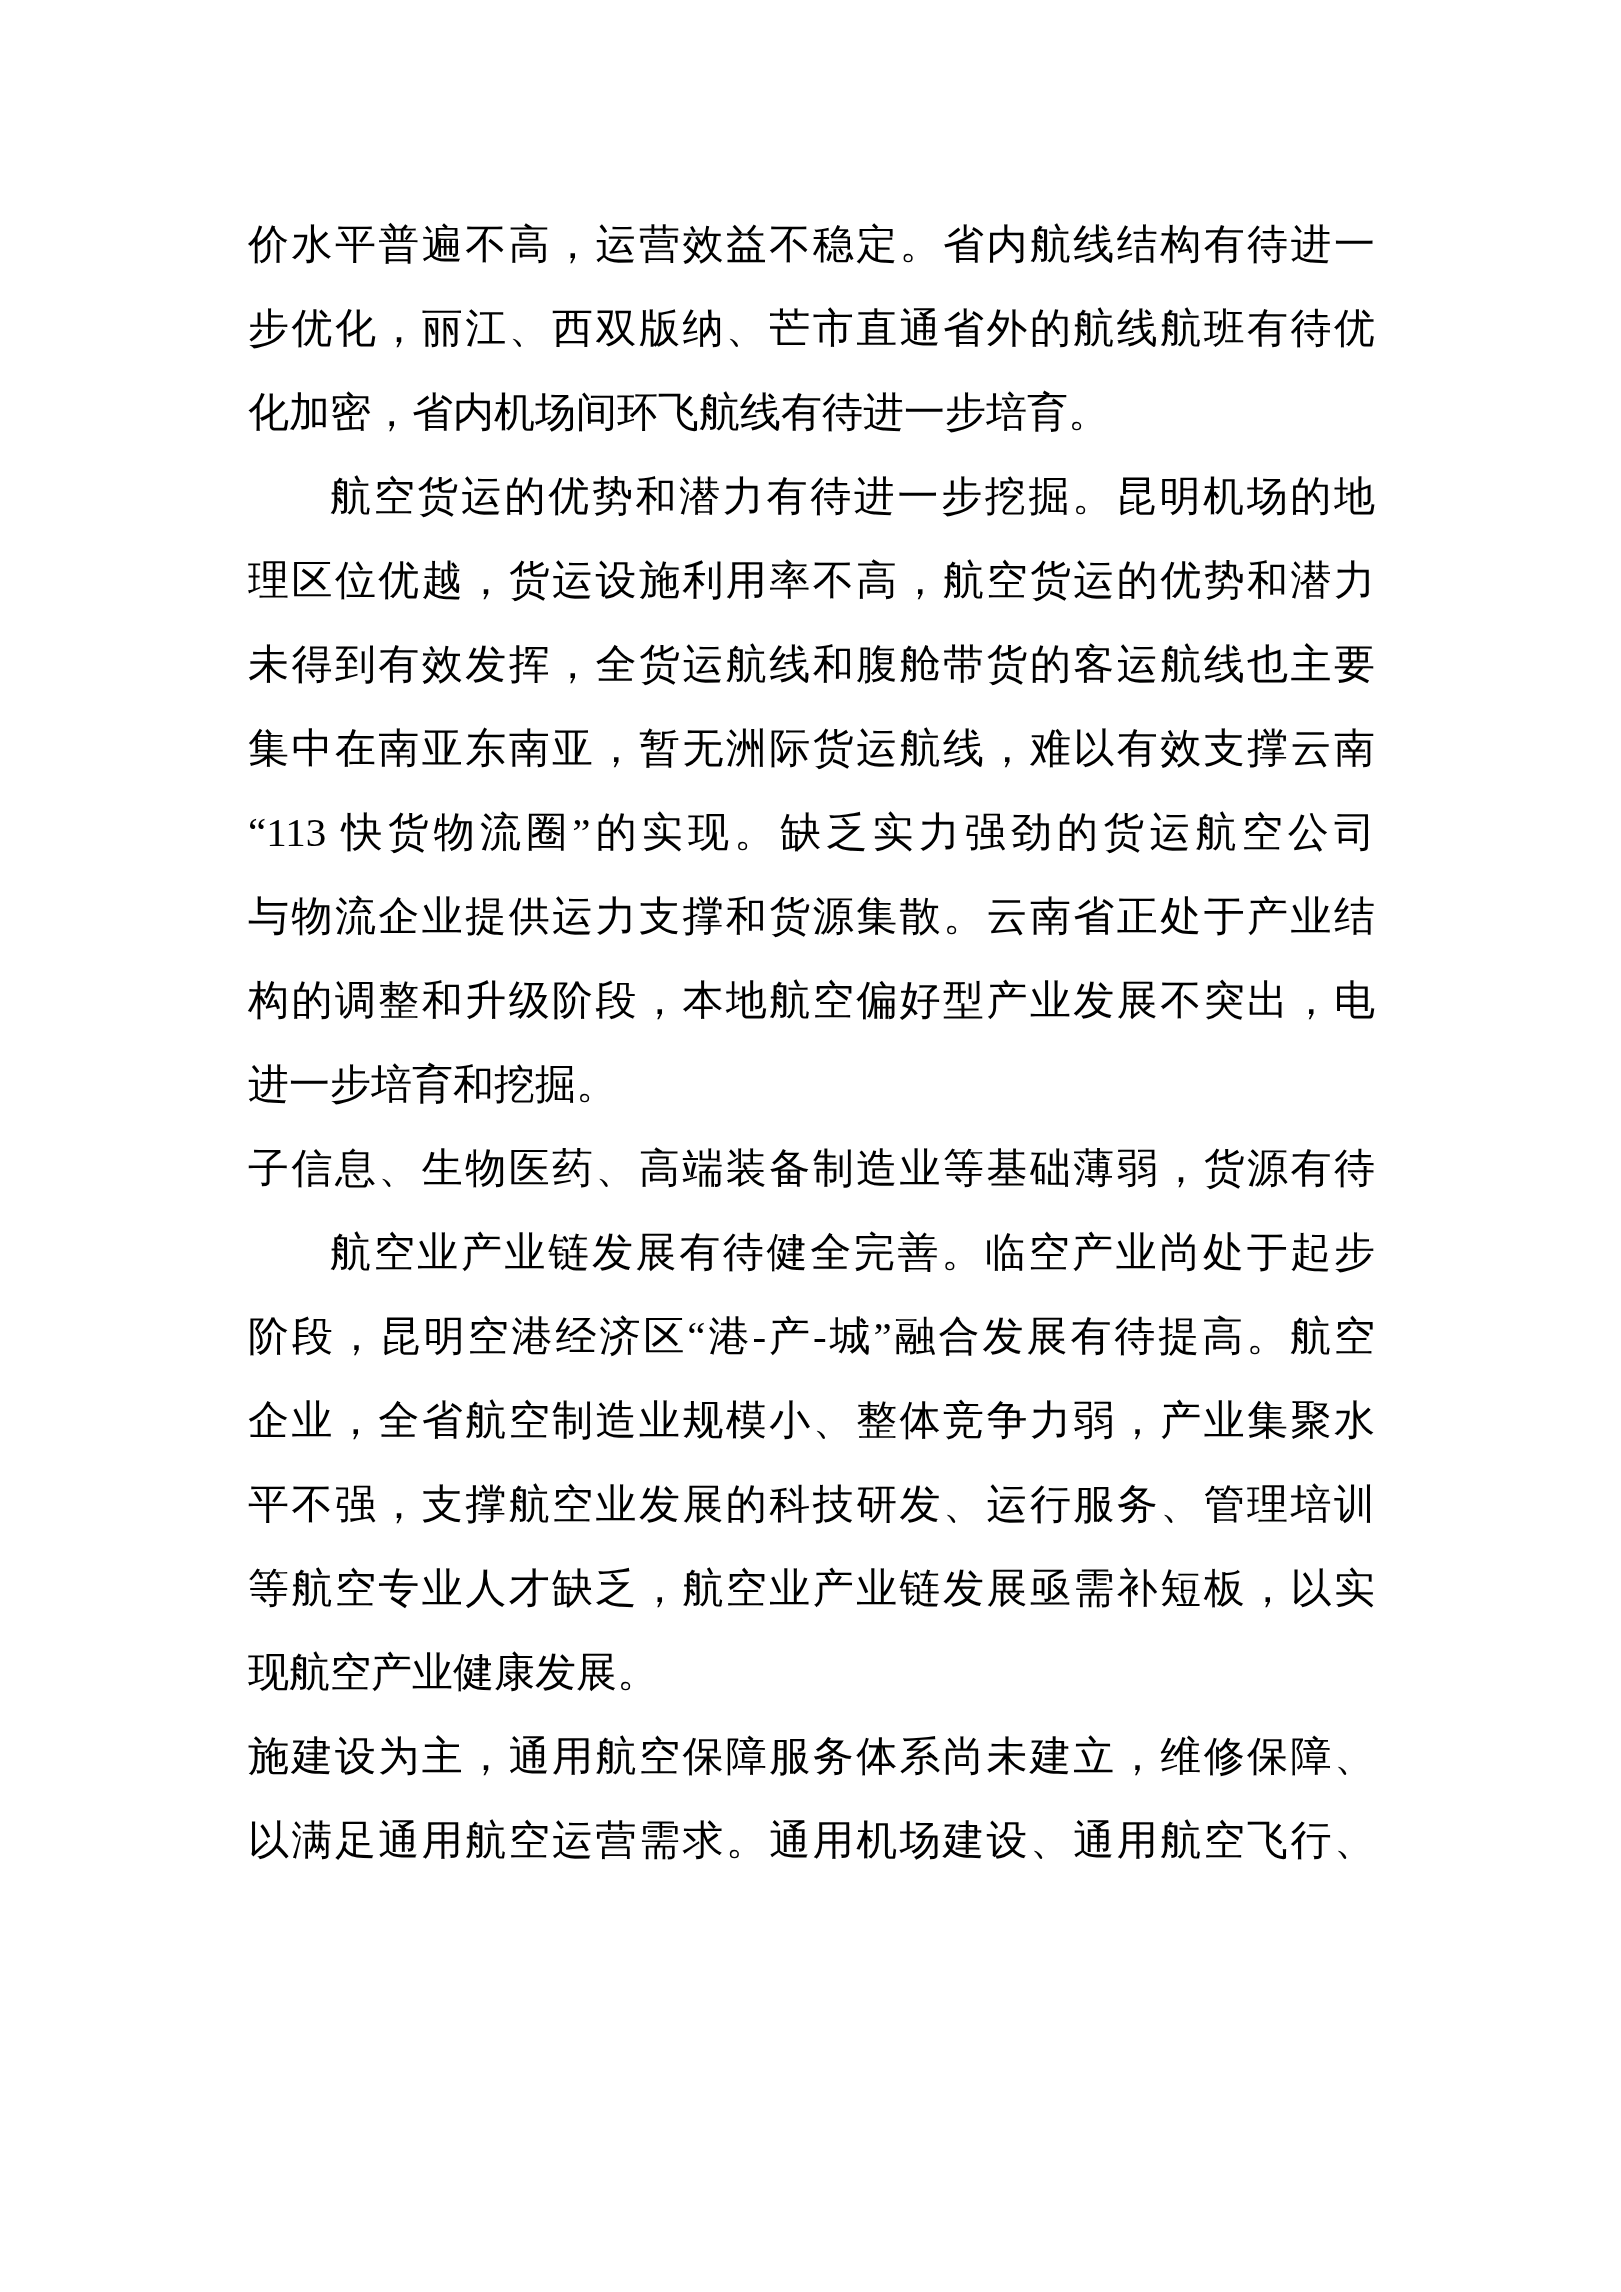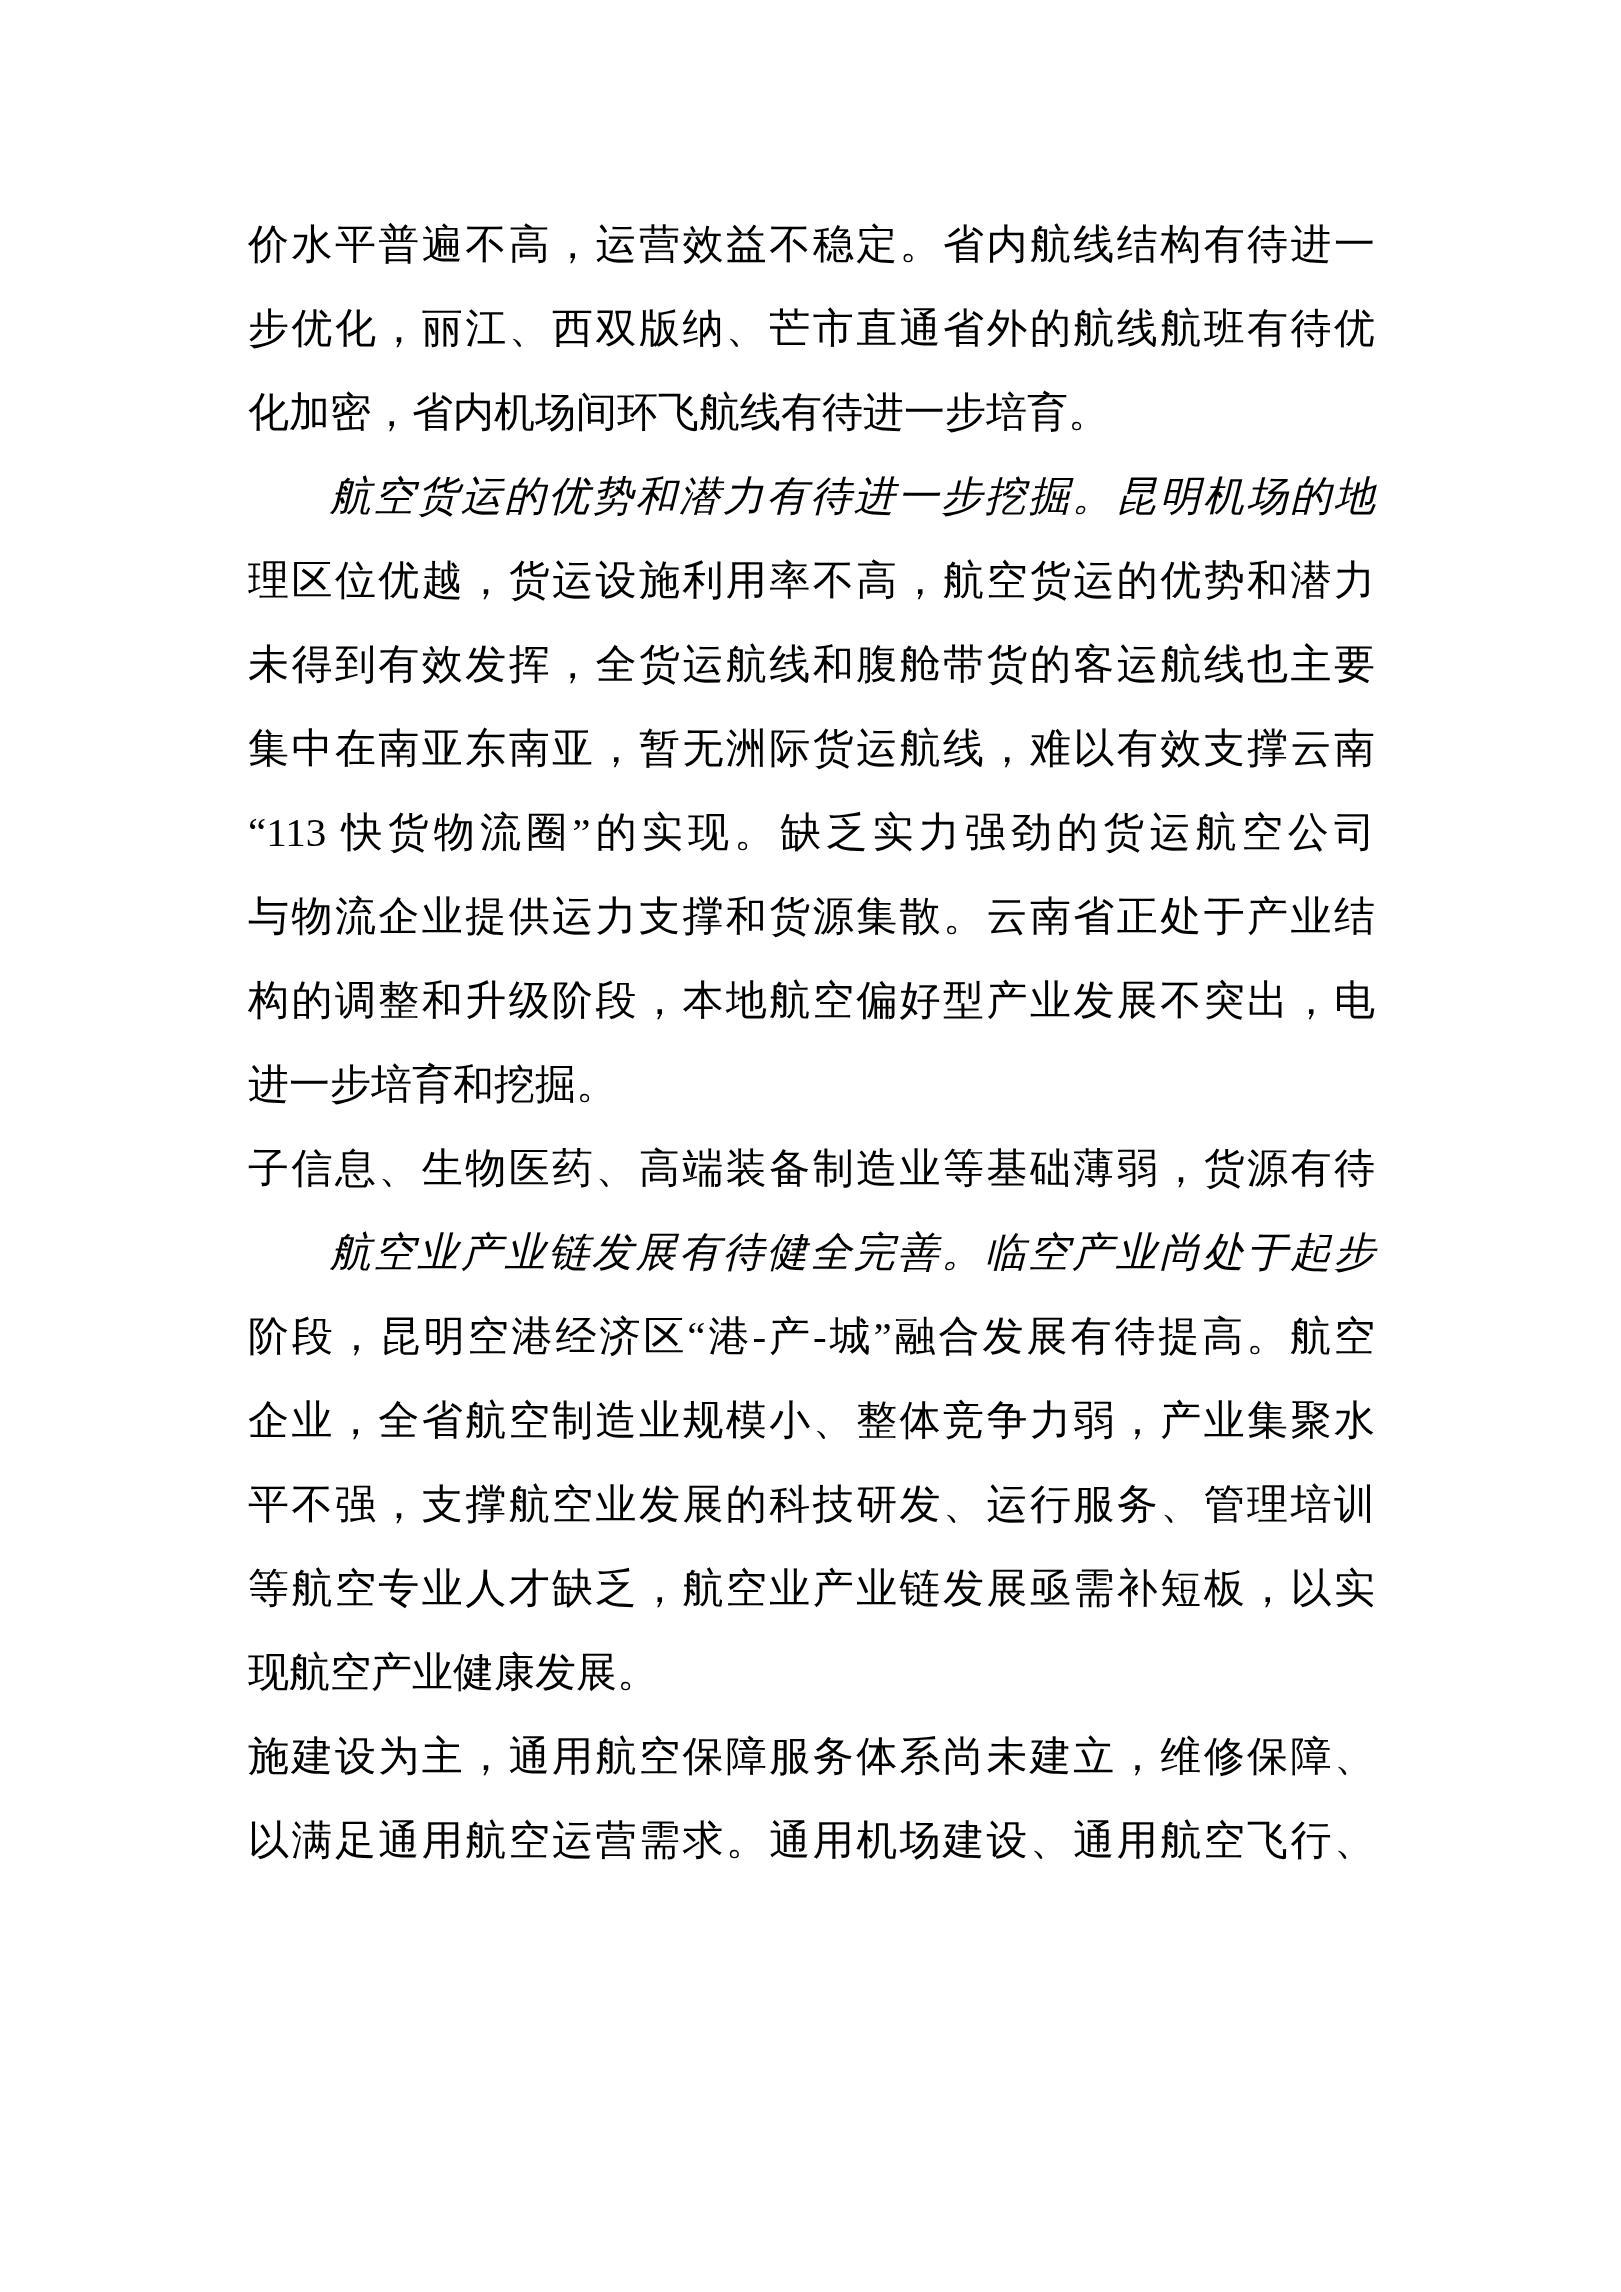--- a/index.html
+++ b/index.html
@@ -29,21 +29,20 @@
     white-space: nowrap;
     text-align: justify;
     text-align-last: justify;
   }
   .line.end {
     text-align: left;
     text-align-last: left;
   }
   .line.indent {
     text-indent: 2em;
-    font-style: italic;
   }
   .footer {
     position: absolute;
     left: 243px;
     top: 2129px;
     font-size: 37px;
     line-height: 43px;
     letter-spacing: 3.9px;
     text-align: left;
   }

